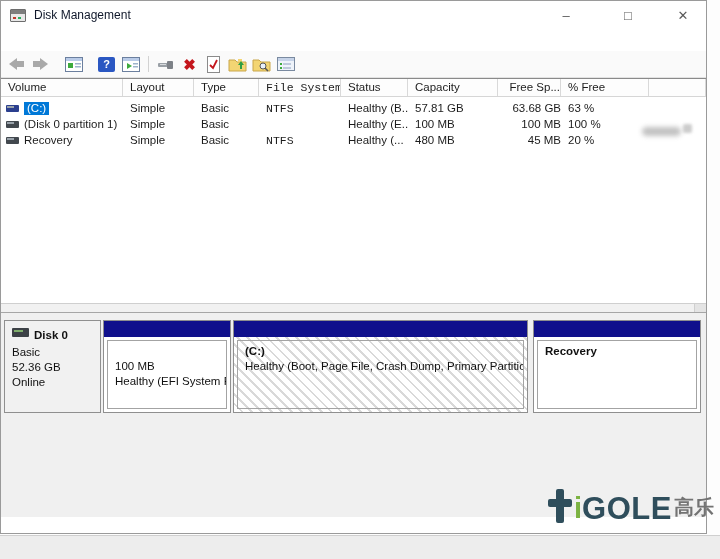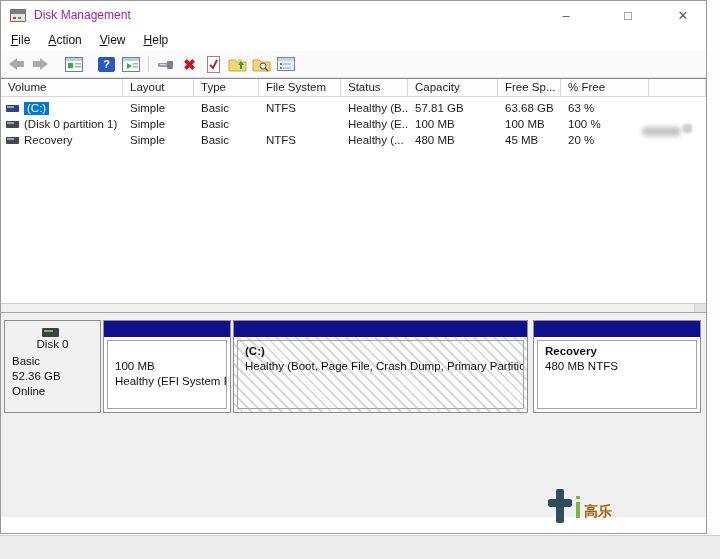--- a/index.html
+++ b/index.html
@@ -8,21 +8,21 @@
 
   
   .window { position:absolute; left:0; top:0; width:707px; height:534px; background:#fff;
             border:1px solid #9a9a9a; }
   .titlebar { position:absolute; left:0; top:0; right:0; height:28px; background:#fff; display:flex; align-items:center; }
   .app-icon { width:16px; height:13px; margin:0 8px 0 9px; position:relative; }
   .app-icon .body { position:absolute; inset:0; border:1px solid #6d6d6d; background:#e8e8e8; border-radius:1px; }
   .app-icon .bar  { position:absolute; left:1px; right:1px; top:1px; height:4px; background:#7d7d7d; }
   .app-icon .dotr { position:absolute; left:3px; top:8px; width:3px; height:2px; background:#c0392b; }
   .app-icon .dotg { position:absolute; left:8px; top:8px; width:3px; height:2px; background:#27ae60; }
-  .title-text { font-size:12px; color:#a21caf; }
+  .title-text { font-size:12px; color:#0f172a; }
   .win-controls { position:absolute; right:0; top:0; height:28px; display:flex; }
   .win-btn { width:46px; height:28px; display:flex; align-items:center; justify-content:center;
              color:#5a5a5a; font-size:13px; }
   .win-btn.min { margin-right:16px; }
   .win-btn.max { margin-right:9px; }
 
   
   .menubar { position:absolute; left:0; top:28px; right:0; height:22px; background:#fff;
              display:flex; align-items:center; font-size:12px; color:#111; }
   .menu-item { padding:3px 9px; display:inline-block; }
@@ -41,22 +41,22 @@
   .nav-arrow .tail { width:7px; height:6px; background:#a9a9a9; }
   .help-box { width:17px; height:15px; background:#2a57c2; color:#fff; font-size:11px; font-weight:bold;
               display:flex; align-items:center; justify-content:center; border-radius:2px; }
   .red-x { color:#c4161c; font-size:15px; font-weight:bold; line-height:1; }
 
   
   .list-header { position:absolute; left:0; top:77px; right:0; height:19px; background:#fdfdfd;
                  border-top:1px solid #8a8a8a; border-bottom:1px solid #d6d6d6;
                  display:flex; font-size:11.5px; color:#1c1c1c; }
   .hcell { border-right:1px solid #d9d9d9; padding:2px 0 0 7px; height:100%; overflow:hidden; white-space:nowrap; }
-  .c0{width:122px;} .c1{width:71px;} .c2{width:65px;} .c3{width:82px;} .c4{width:67px;}
-  .c5{width:90px;} .c6{width:63px;} .c7{width:88px;} .c8{flex:1;}
+  .c0{width:122px;} .c1{width:71px;} .c2{width:65px;} .c3{width:82px;font-family:Liberation Mono, monospace;} .c4{width:67px;}
+  .c5{width:90px;} .c6{width:63px;text-align:right;} .c7{width:88px;} .c8{flex:1;}
   .rows-area { position:absolute; left:0; top:96px; right:0; height:206px; background:#fff; }
   .lrow { display:flex; height:16px; align-items:center; font-size:11.5px; color:#1c1c1c; }
   .lrow:first-child { margin-top:3px; }
   .vcell { display:flex; align-items:center; padding-left:5px; overflow:hidden; white-space:nowrap; }
   .cell { padding-left:7px; overflow:hidden; white-space:nowrap; }
   .vol-icon { width:13px; height:7px; background:#42484e; border-radius:1px; margin-right:5px; flex:0 0 auto;
               position:relative; }
   .vol-icon::after { content:""; position:absolute; left:1px; top:1px; right:5px; height:2px; background:#9aa3ab; }
   .vol-icon.blue { background:#2b3f8e; }
   .sel-label { background:#0078d7; color:#fff; padding:0 3px 1px 3px; }
@@ -69,21 +69,21 @@
   .hscroll { position:absolute; left:0; top:302px; right:0; height:10px; background:#f1f1f1;
              border-top:1px solid #cfcfcf; border-bottom:1px solid #a6a6a6; display:flex; }
   .hscroll .track { flex:1; }
   .hscroll .corner { width:12px; background:#e4e4e4; border-left:1px solid #cfcfcf; }
 
   
   .disk-pane { position:absolute; left:0; top:312px; right:0; height:204px; background:#f0f0f0; }
   .disk-row { position:absolute; left:0; top:7px; right:0; height:93px; }
   .disk-label { position:absolute; left:3px; top:0; width:97px; height:93px; background:#f1f1f1;
                 border:1px solid #8f8f8f; padding:7px 7px; font-size:11.5px; color:#111; line-height:15px; }
-  .disk-label .name-row { display:flex; align-items:center; font-weight:normal; margin-bottom:2px;flex-direction:column; }
+  .disk-label .name-row { display:flex; font-weight:bold; margin-bottom:2px; }
   .disk-icon { width:17px; height:9px; background:#3c4146; border-radius:1px; margin-right:5px; position:relative; }
   .disk-icon::after { content:""; position:absolute; left:2px; top:2px; width:9px; height:2px; background:#7fae6c; }
   .part { position:absolute; top:0; height:93px; background:#fff; border:1px solid #8f8f8f; }
   .part .bar { height:16px; background:#10108c; }
   .part .body { position:absolute; left:3px; right:3px; top:19px; bottom:3px; border:1px solid #a3a3a3;
                 padding:3px 7px; font-size:11.5px; color:#111; line-height:15px; overflow:hidden; white-space:nowrap; }
   .part .body .pname { font-weight:bold; min-height:15px; }
   .part.selected { background:repeating-linear-gradient(45deg,#ffffff 0px,#ffffff 5px,#d9d9d9 5px,#d9d9d9 7px); }
   .part.selected .body { background:transparent; }
   .part.p-efi { left:102px; width:128px; }
@@ -102,21 +102,21 @@
   .bottom-strip { position:absolute; left:0; top:535px; width:720px; height:24px; background:#ededed;
                   border-top:1px solid #cfcfcf; }
 
   
   .watermark { position:absolute; left:548px; top:489px; z-index:20; display:flex; align-items:flex-end; }
   .wm-plus { position:relative; width:24px; height:34px; margin-right:2px; }
   .wm-plus .v { position:absolute; left:8px; top:0; width:8px; height:34px; background:#2f4e5c; border-radius:2px; }
   .wm-plus .h { position:absolute; left:0; top:10px; width:24px; height:8px; background:#2f4e5c; border-radius:2px; }
   .wm-i { font-size:29px; font-weight:bold; color:#7cb342; line-height:0.95; }
   .wm-main { font-size:31px; font-weight:bold; color:#2f4e5c; letter-spacing:0.5px; line-height:0.9; }
-  .wm-cn { font-size:14px; font-weight:bold; color:#a16207; margin:0 0 2px 2px; }
+  .wm-cn { font-size:20px; font-weight:bold; color:#737373; margin:0 0 2px 2px; }
 </style>
 </head>
 <body>
 
 <div class="screen">
   <div class="window">
 
     <div class="titlebar">
       <span class="app-icon">
         <span class="body"></span>
@@ -125,26 +125,20 @@
           <span class="dotg"></span>
       </span>
       <span class="title-text">Disk Management</span>
       <span class="win-controls">
         <span class="win-btn min">–</span>
         <span class="win-btn max">□</span>
         <span class="win-btn">✕</span>
       </span>
     </div>
 
-    <div class="menubar">
-      <span class="menu-item">File</span>
-      <span class="menu-item">Action</span>
-      <span class="menu-item">View</span>
-      <span class="menu-item">Help</span>
-    </div>
 
     <div class="toolbar">
       <span class="tbtn">
         <span class="nav-arrow">
             <span class="head-l"></span>
             <span class="tail"></span>
           </span>
       </span>
       <span class="tbtn">
         <span class="nav-arrow">
@@ -306,31 +300,31 @@
           <div class="body">
             <div class="pname">(C:)</div>
             <div>Healthy (Boot, Page File, Crash Dump, Primary Partition)</div>
           </div>
         </div>
 
         <div class="part p-rec">
           <div class="bar"></div>
           <div class="body">
             <div class="pname">Recovery</div>
-            <div>480 MB NTFS</div>
           </div>
         </div>
       </div>
     </div>
 
   </div>
 
   <div class="bottom-strip"></div>
 
   <div class="watermark">
     <span class="wm-plus">
         <span class="v"></span>
         <span class="h"></span>
       </span>
     <span class="wm-i">i</span>
+    <span class="wm-main">GOLE</span>
     <span class="wm-cn">高乐</span>
   </div>
 </div>
 
 </body></html>

